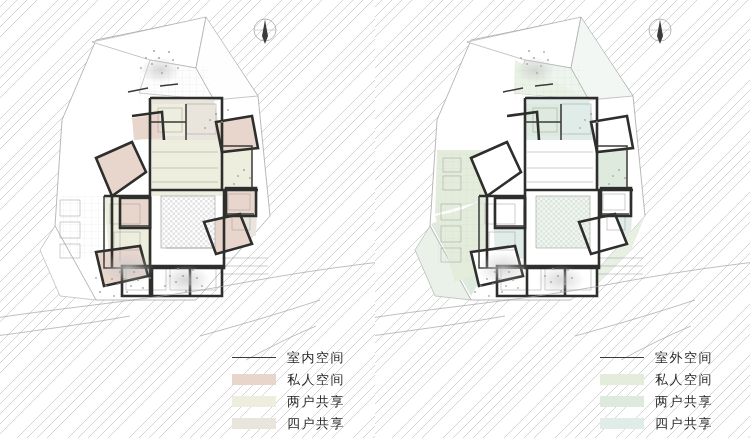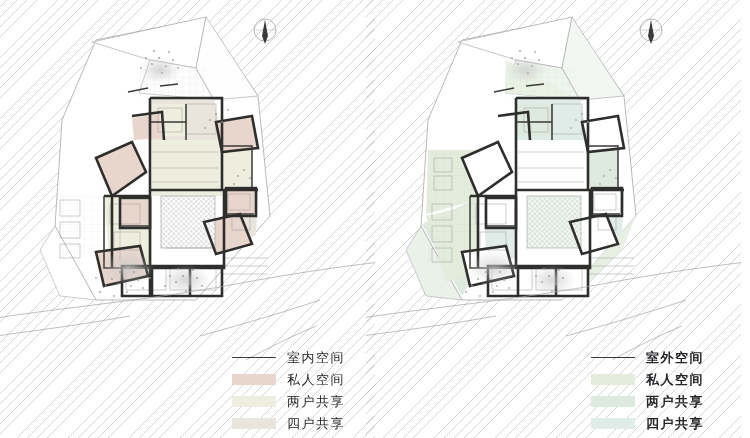--- a/index.html
+++ b/index.html
@@ -6,21 +6,21 @@
   body{
     width:750px;height:438px;position:relative;overflow:hidden;
     font-family:"Liberation Serif","DejaVu Serif",serif;
     background:#ffffff;
   }
   .board{position:absolute;inset:0;}
 
   
   .panel{position:absolute;top:0;width:375px;height:438px;overflow:hidden;}
   .panel.left{left:0;}
-  .panel.right{left:366px;font-weight:bold;}
+  .panel.right{left:375px;}
 
   
   .hatch{
     position:absolute;inset:-40px;
     background-image:repeating-linear-gradient(
       -45deg,
       rgba(150,150,152,0.40) 0px,
       rgba(150,150,152,0.40) 0.6px,
       rgba(255,255,255,0) 0.6px,
       rgba(255,255,255,0) 7.2px);

